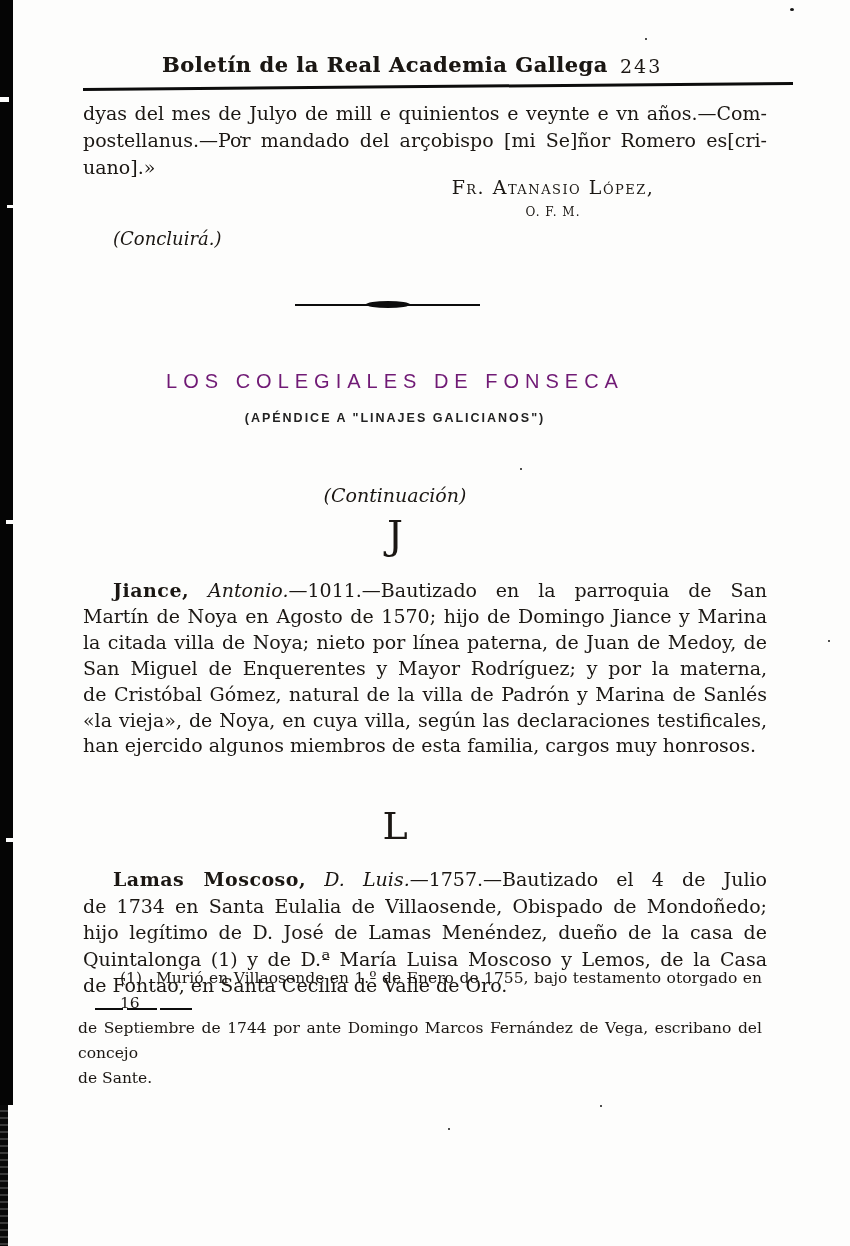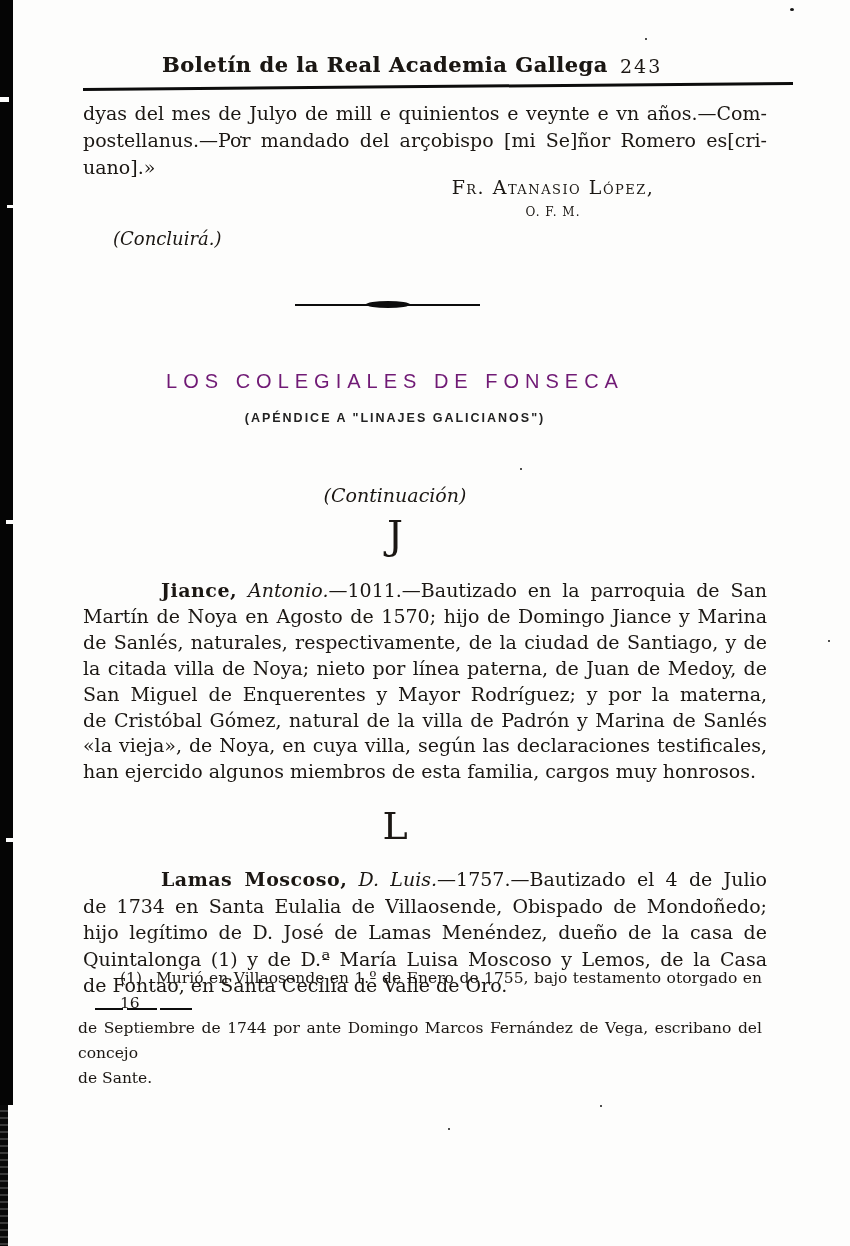--- a/index.html
+++ b/index.html
@@ -27,21 +27,21 @@
   .header-rule{
     position:absolute;left:83px;top:85px;width:710px;height:2.5px;background:#0c0c0c;
     transform:rotate(-0.5deg);
   }
 
   .para{position:absolute;font-size:19px;line-height:27px;}
   .closing-para{left:83px;top:100px;width:684px;}
   .jline{text-align:justify;text-align-last:justify;margin:0;}
   .endline{text-align-last:left;}
   .indent{padding-left:30px;}
-  .b{font-weight:bold;letter-spacing:.5px;margin-left:48px;}
+  .b{font-weight:bold;letter-spacing:.5px;}
   .i{font-style:italic;}
 
   .signature{position:absolute;left:408px;top:176px;width:290px;text-align:center;
     font-variant:small-caps;font-size:19px;letter-spacing:1.5px;}
   .signature-order{position:absolute;left:408px;top:205px;width:290px;text-align:center;
     font-size:12px;letter-spacing:1px;}
   .concluded{position:absolute;left:113px;top:228px;font-size:18px;font-style:italic;}
 
   .divider{position:absolute;left:295px;top:300px;width:185px;height:9px;}
   .divider .rule-line{position:absolute;left:0;top:4px;width:100%;height:1.6px;background:#0c0c0c;}
@@ -107,21 +107,20 @@
   </div>
 
   <div class="center-band article-title">LOS COLEGIALES DE FONSECA</div>
   <div class="center-band article-subtitle">(APÉNDICE A "LINAJES GALICIANOS")</div>
   <div class="center-band continuation">(Continuación)</div>
 
   <div class="center-band letter letter-j">J</div>
   <div class="para entry-jiance">
     <p class="jline indent"><span class="b">Jiance,</span> <span class="i">Antonio.</span><span>—1011.—Bautizado en la parroquia de San</span></p>
     <p class="jline">Martín de Noya en Agosto de 1570; hijo de Domingo Jiance y Marina</p>
-    <p class="jline">de Sanlés, naturales, respectivamente, de la ciudad de Santiago, y de</p>
     <p class="jline">la citada villa de Noya; nieto por línea paterna, de Juan de Medoy, de</p>
     <p class="jline">San Miguel de Enquerentes y Mayor Rodríguez; y por la materna,</p>
     <p class="jline">de Cristóbal Gómez, natural de la villa de Padrón y Marina de Sanlés</p>
     <p class="jline">«la vieja», de Noya, en cuya villa, según las declaraciones testificales,</p>
     <p class="jline endline">han ejercido algunos miembros de esta familia, cargos muy honrosos.</p>
   </div>
 
   <div class="center-band letter letter-l">L</div>
   <div class="para entry-lamas">
     <p class="jline indent"><span class="b">Lamas Moscoso,</span> <span class="i">D. Luis.</span><span>—1757.—Bautizado el 4 de Julio</span></p>

